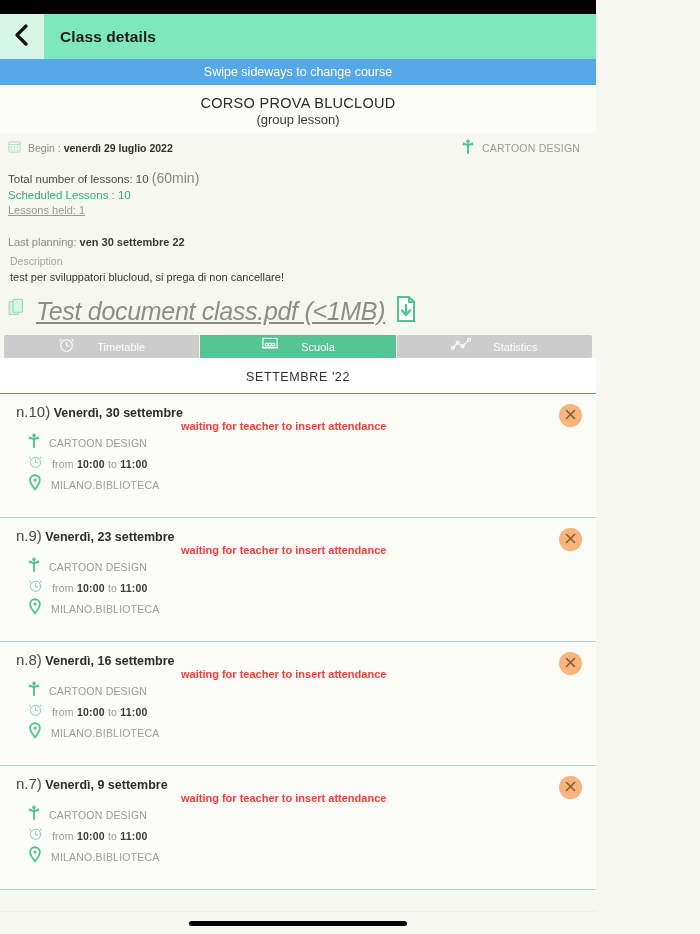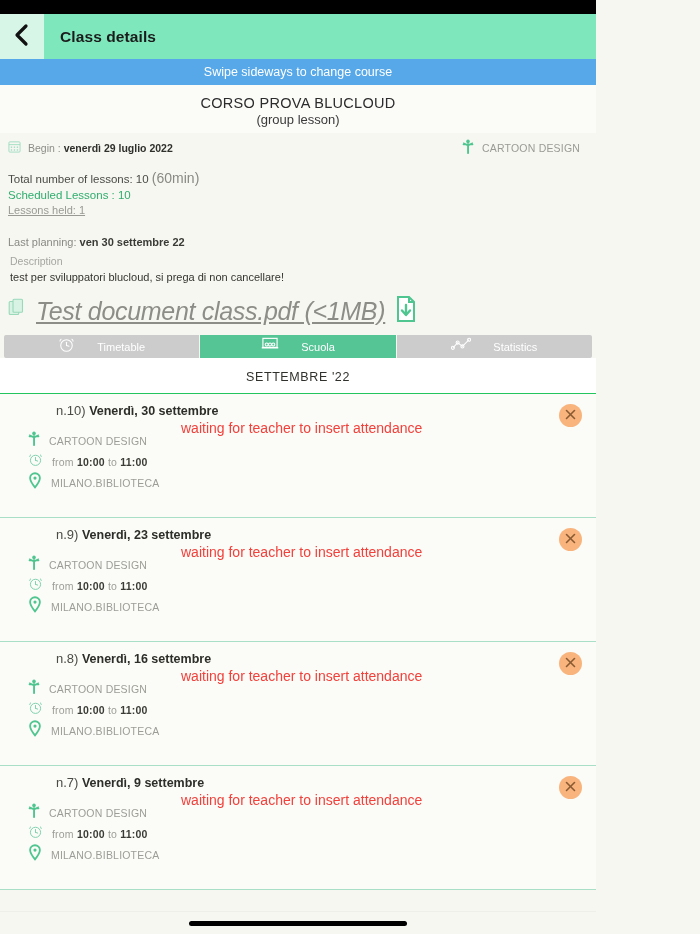--- a/index.html
+++ b/index.html
@@ -247,30 +247,30 @@
     padding: 9px 0 0 16px;
     border-bottom: 1px solid #a9dfc6;
   }
   .lesson-head {
     font-size: 12.5px;
     color: #2d2d29;
     font-weight: bold;
   }
   .lesson-head .num {
     font-weight: normal;
-    font-size: 13px;
+    font-size: 15px;
     color: #4b4b46;
-    margin-left: 40px;
   }
   .lesson-status {
     position: absolute;
     left: 181px;
     top: 26px;
-    font-size: 14px;
+    font-size: 11px;
     color: #f2403a;
+    font-weight: bold;
   }
   .lesson-rows {
     margin-top: 12px;
     padding-left: 12px;
   }
   .lrow {
     display: flex;
     align-items: center;
     gap: 9px;
     height: 21px;

